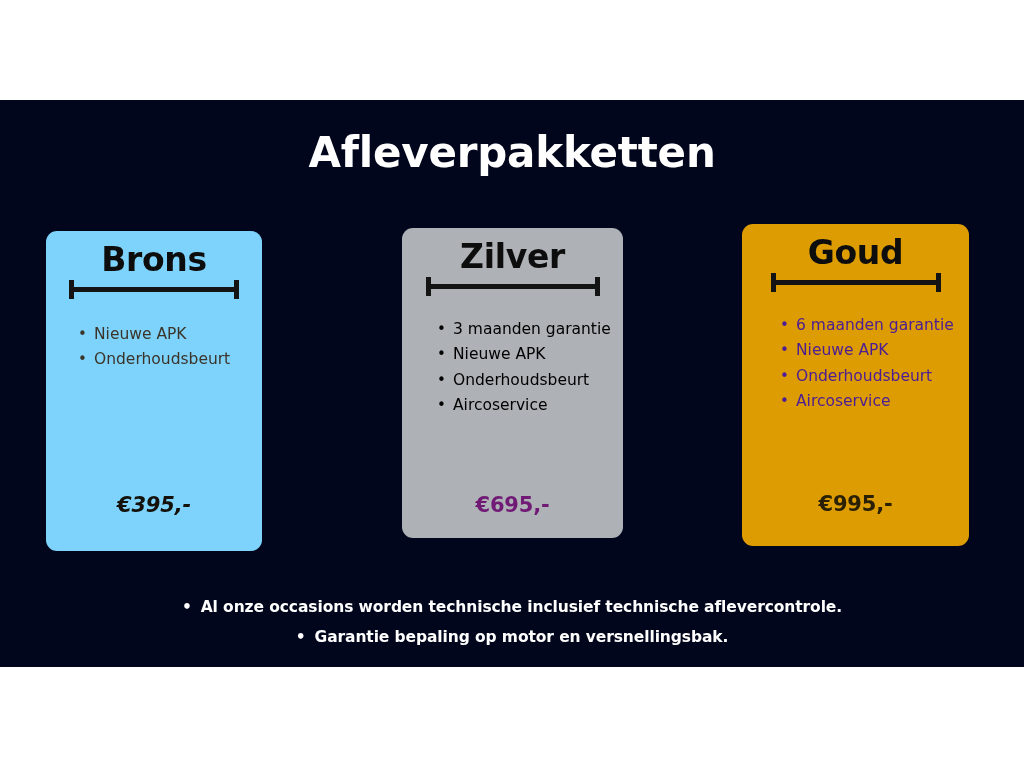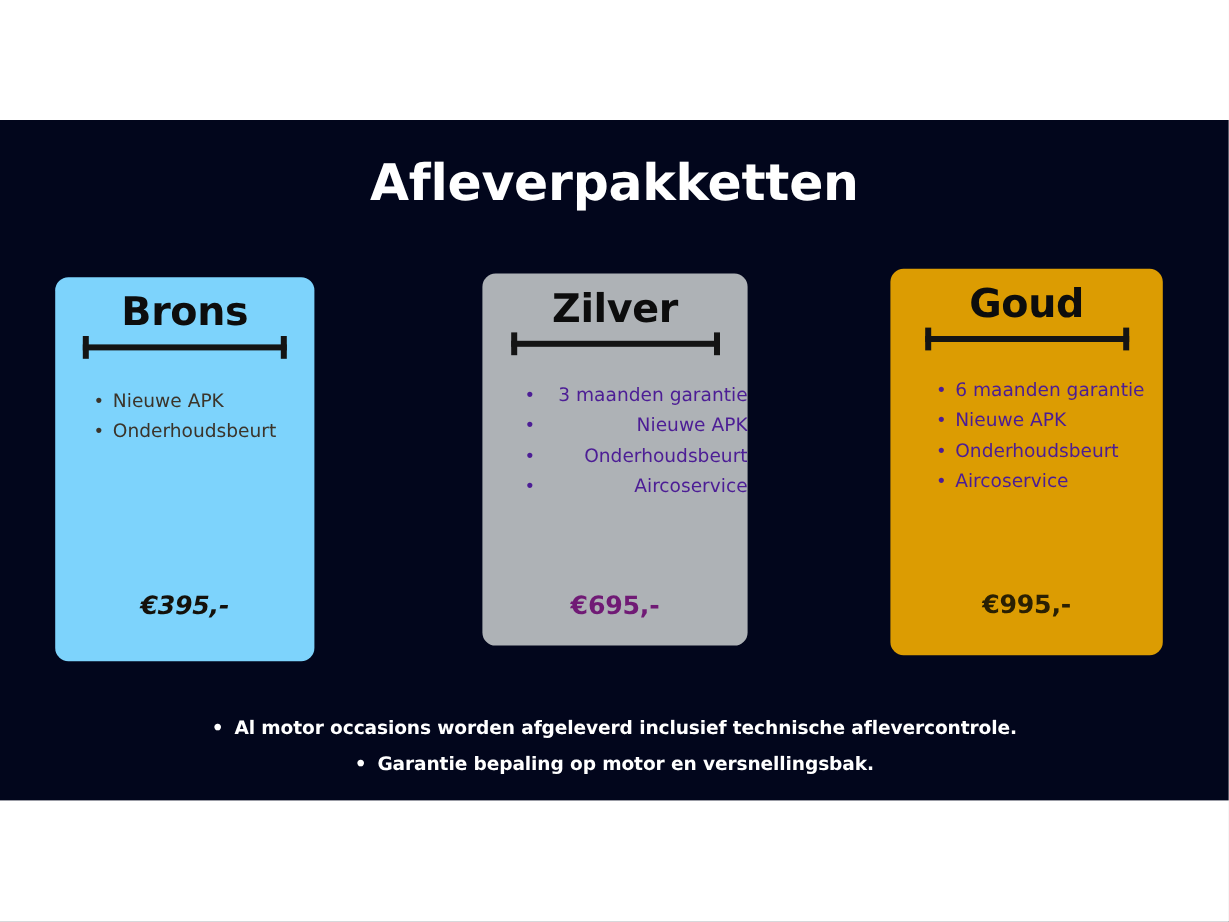--- a/index.html
+++ b/index.html
@@ -126,21 +126,21 @@
     white-space: nowrap;
   }
   .features li::before {
     content: "\2022";
     position: absolute;
     left: 2px;
     top: 0;
     font-size: 15px;
     line-height: 25.5px;
   }
-  .card-silver .features li { color: #4c1d95; text-align: right; }
+  .card-silver .features li { color: #000000; }
   .card-gold   .features li { color: #4c1d95; }
 
   .feat-bronze { margin-top: 24px; margin-left: 30px; }
   .feat-silver { margin-top: 22px; margin-left: 33px; }
   .feat-gold   { margin-top: 22px; margin-left: 36px; }
 
   .price {
     position: absolute;
     left: 0;
     right: 0;
@@ -225,17 +225,17 @@
     <ul class="features feat-gold">
       <li>6 maanden garantie</li>
       <li>Nieuwe APK</li>
       <li>Onderhoudsbeurt</li>
       <li>Aircoservice</li>
     </ul>
     <div class="price">€995,-</div>
   </div>
 
   <div class="notes">
-    <span class="note-line">Al motor occasions worden afgeleverd inclusief technische aflevercontrole.</span>
+    <span class="note-line">Al onze occasions worden technische inclusief technische aflevercontrole.</span>
     <span class="note-line">Garantie bepaling op motor en versnellingsbak.</span>
   </div>
 
 </div>
 
 </body></html>

